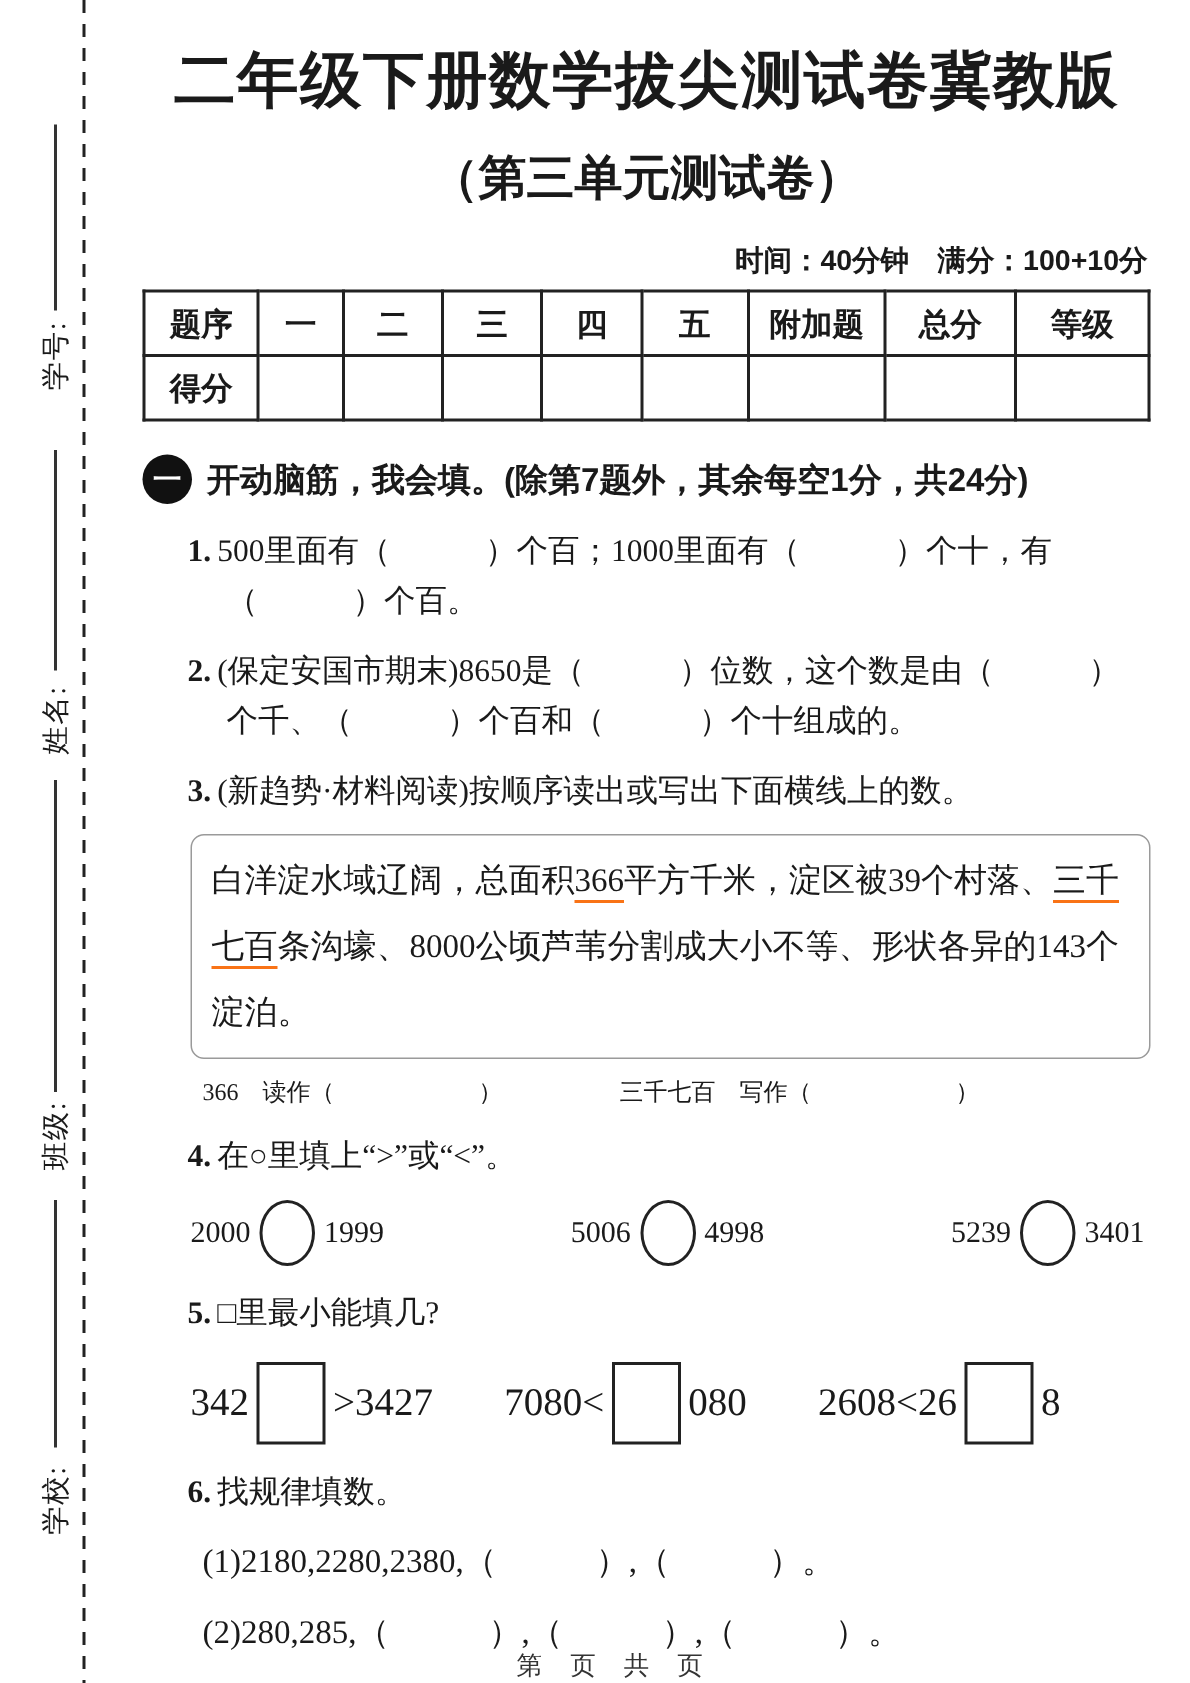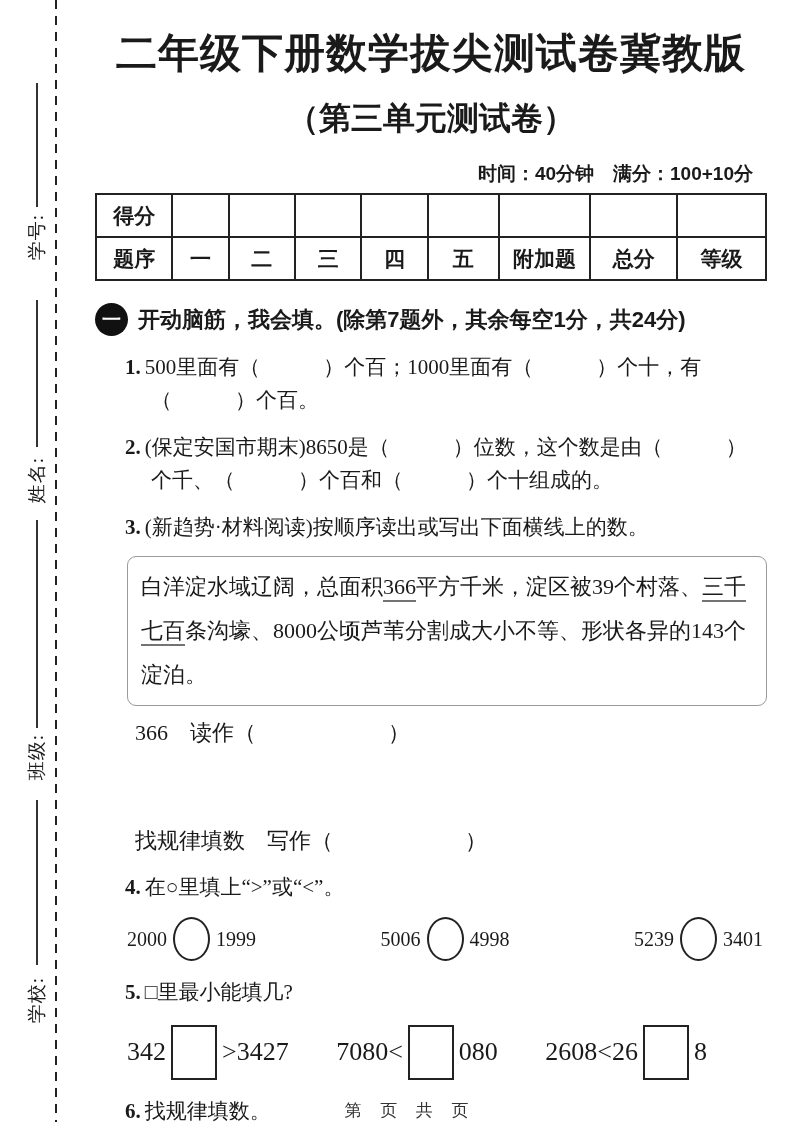--- a/index.html
+++ b/index.html
@@ -35,21 +35,21 @@
     margin-top: 26px; text-align: center;
     font-family: "Liberation Sans", sans-serif;
     font-size: 41px; font-weight: 900; letter-spacing: 1px;
   }
   .subtitle {
     margin-top: 16px; text-align: center;
     font-family: "Liberation Sans", sans-serif;
     font-size: 32px; font-weight: 900;
   }
   .meta {
-    margin: 20px 14px 6px 0; text-align: right;
+    margin: 20px 2px 6px 0; text-align: right;
     font-family: "Liberation Sans", sans-serif;
     font-size: 19px; font-weight: bold;
   }
   
   table.score { width: 100%; border-collapse: collapse; table-layout: fixed; }
   table.score td {
     border: 2px solid #222; height: 43px; text-align: center;
     font-size: 21px; font-weight: bold;
   }
   
@@ -65,22 +65,22 @@
   }
   
   .questions { margin-left: 30px; }
   .q { font-size: 21px; line-height: 1.55; margin-top: 15px;
        padding-left: 26px; text-indent: -26px; }
   .qnum { font-weight: bold; font-size: 21px; margin-right: 4px; }
   .passage-box {
     margin: 12px 0 4px 2px; border: 1.5px solid #9a9a9a; border-radius: 9px;
     padding: 8px 13px; font-size: 22px; line-height: 2.0;
   }
-  .u { border-bottom: 2px solid #737373; padding-bottom: 1px; }
-  .readwrite { display: flex; gap: 78px; font-size: 22px; margin: 12px 0 2px 10px; flex-direction: column; }
+  .u { border-bottom: 2px solid #f97316; padding-bottom: 1px; }
+  .readwrite { display: flex; gap: 78px; font-size: 16px; margin: 12px 0 2px 10px; }
   .cmp-row {
     display: flex; justify-content: space-between; align-items: center;
     margin: 14px 4px 6px 2px; font-size: 20px;
   }
   .cmp-item { display: flex; align-items: center; }
   .cmp-circle {
     display: inline-block; width: 37px; height: 44px;
     border: 2px solid #222; border-radius: 50%; margin: 0 6px;
   }
   .minfill-row {
@@ -128,62 +128,62 @@
           <col style="width:9.9%">
         <col style="width:9.9%">
           <col style="width:9.9%">
           <col style="width:10.6%">
         <col style="width:13.7%">
           <col style="width:12.9%">
           <col style="width:13.3%">
       </colgroup>
       <tbody>
           <tr>
-        <td>得分</td>
-        <td></td>
-        <td></td>
-        <td></td>
-        <td></td>
-        <td></td>
-        <td></td>
-        <td></td>
-        <td></td>
-      </tr>
-      <tr>
         <td>题序</td>
         <td>一</td>
         <td>二</td>
         <td>三</td>
         <td>四</td>
         <td>五</td>
         <td>附加题</td>
         <td>总分</td>
         <td>等级</td>
       </tr>
+      <tr>
+        <td>得分</td>
+        <td></td>
+        <td></td>
+        <td></td>
+        <td></td>
+        <td></td>
+        <td></td>
+        <td></td>
+        <td></td>
+      </tr>
     </tbody>
       </table>
 
     <div class="section-header">
       <span class="badge">一</span>
       <span>开动脑筋，我会填。(除第7题外，其余每空1分，共24分)</span>
     </div>
 
     <div class="questions">
 
       <p class="q"><span class="qnum">1.</span><span>500里面有（　　　）个百；1000里面有（　　　）个十，有（　　　）个百。</span></p>
 
       <p class="q"><span class="qnum">2.</span><span>(保定安国市期末)8650是（　　　）位数，这个数是由（　　　）个千、（　　　）个百和（　　　）个十组成的。</span></p>
 
       <p class="q"><span class="qnum">3.</span><span>(新趋势·材料阅读)按顺序读出或写出下面横线上的数。</span></p>
 
       <div class="passage-box"><span>白洋淀水域辽阔，总面积</span><span class="u">366</span><span>平方千米，淀区被39个村落、</span><span class="u">三千七百</span><span>条沟壕、8000公顷芦苇分割成大小不等、形状各异的143个淀泊。</span></div>
 
       <div class="readwrite">
         <span>366　读作（　　　　　　）</span>
-        <span>找规律填数　写作（　　　　　　）</span>
+        <span>三千七百　写作（　　　　　　）</span>
       </div>
 
       <p class="q"><span class="qnum">4.</span><span>在○里填上“&gt;”或“&lt;”。</span></p>
 
       <div class="cmp-row">
         <span class="cmp-item">
             <span>2000</span>
             <span class="cmp-circle"></span>
             <span>1999</span>
           </span>

